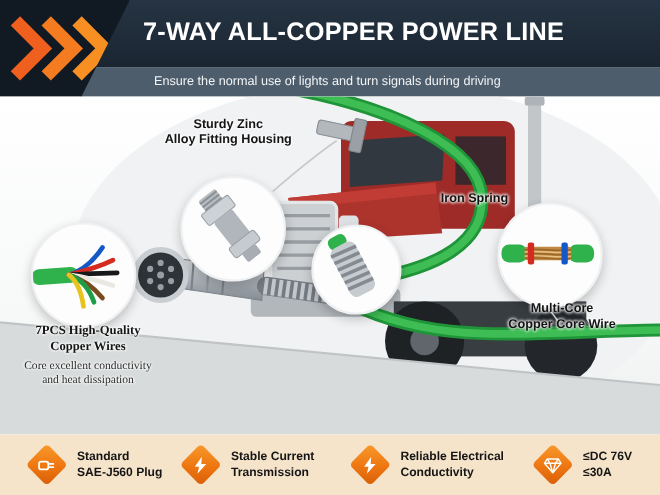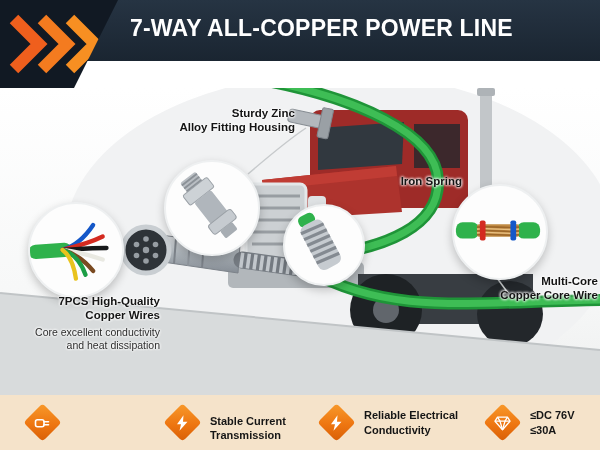--- a/index.html
+++ b/index.html
@@ -25,48 +25,51 @@
   .scene{position:absolute;top:0;left:0;}
 
   .photo-circle{position:absolute;border-radius:50%;background:#fdfdfd;border:2px solid #eef0f1;
                 box-shadow:0 4px 10px rgba(0,0,0,.22);overflow:hidden;}
   .photo-circle svg{display:block;}
   .c1{left:164px;top:72px;width:92px;height:92px;}
   .c2{left:283px;top:116px;width:78px;height:78px;}
   .c3{left:28px;top:114px;width:92px;height:92px;}
   .c4{left:452px;top:96px;width:92px;height:92px;}
 
-  .txt{position:absolute;text-align:right;z-index:3;
+  .txt{position:absolute;text-align:center;z-index:3;
        text-shadow:0 0 3px #fff,0 0 3px #fff,0 0 3px #fff;}
   .txt .t{font-weight:bold;font-size:11.5px;color:#141414;line-height:1.25;white-space:pre-line;}
   .txt .d{font-size:10.5px;color:#2d2d2d;line-height:1.3;white-space:pre-line;margin-top:3px;}
   .tx1{left:120px;top:18px;width:175px;}
   .tx2{left:312px;top:86px;width:150px;text-align:right;}
-  .tx3{left:0px;top:206px;width:160px;}
+  .tx3{left:0px;top:206px;width:160px;font-family:Liberation Serif, serif;}
   .tx4{left:424px;top:186px;width:174px;}
 
   
   .footer{position:absolute;top:395px;left:0;width:600px;height:55px;background:#f5e3ca;}
   .f-item{position:absolute;top:50%;transform:translateY(-50%);display:flex;align-items:center;gap:8px;}
-  .fi1{left:22px;} .fi2{left:162px;align-items:flex-end;} .fi3{left:316px;} .fi4{left:482px;}
+  .fi1{left:22px;} .fi2{left:162px;} .fi3{left:316px;} .fi4{left:482px;}
   .dia-wrap{width:40px;height:40px;display:flex;align-items:center;justify-content:center;flex:0 0 40px;}
   .dia{width:27px;height:27px;border-radius:4px;transform:rotate(45deg);
        background:linear-gradient(135deg,#f89a2b 0%,#ee7611 55%,#d85f06 100%);
        display:flex;align-items:center;justify-content:center;}
   .dia svg{transform:rotate(-45deg);}
   .f-label{font-size:11px;font-weight:bold;color:#151515;line-height:1.3;white-space:pre-line;}
 </style>
 </head>
 <body>
 
 <div class="stage">
 
   <div class="header">
     <div class="title-bar">
       <div class="page-title">7-WAY ALL-COPPER POWER LINE</div>
+    </div>
+    <div class="subtitle-bar">
+      <span class="subtitle-text">Ensure the normal use of lights and turn signals during driving</span>
     </div>
     <div class="chevron-block">
       <svg width="104" height="60" viewBox="0 0 104 60">
         <polyline points="8,5 33,30 8,55" fill="none" stroke="#ef5f1d" stroke-width="12"></polyline>
         <polyline points="36,5 61,30 36,55" fill="none" stroke="#f47b1f" stroke-width="12"></polyline>
         <polyline points="64,5 89,30 64,55" fill="none" stroke="#f78f22" stroke-width="12"></polyline>
       </svg>
     </div>
   </div>
 
@@ -246,20 +249,22 @@
         <div class="dia">
           <svg width="18" height="18" viewBox="0 0 18 18">
             <g fill="none" stroke="#ffffff" stroke-width="1.6" stroke-linecap="round">
               <rect x="2" y="5.5" width="8.5" height="7" rx="2"></rect>
               <line x1="10.5" y1="7.5" x2="15" y2="7.5"></line>
               <line x1="10.5" y1="10.5" x2="15" y2="10.5"></line>
             </g>
           </svg>
         </div>
       </div>
+      <div class="f-label">Standard
+SAE-J560 Plug</div>
     </div>
 
     <div class="f-item fi2">
       <div class="dia-wrap">
         <div class="dia">
           <svg width="18" height="18" viewBox="0 0 18 18">
             <polygon points="10,1 3.5,10 7.5,10 6,16.5 14,7.5 9.5,7.5" fill="#ffffff"></polygon>
           </svg>
         </div>
       </div>

